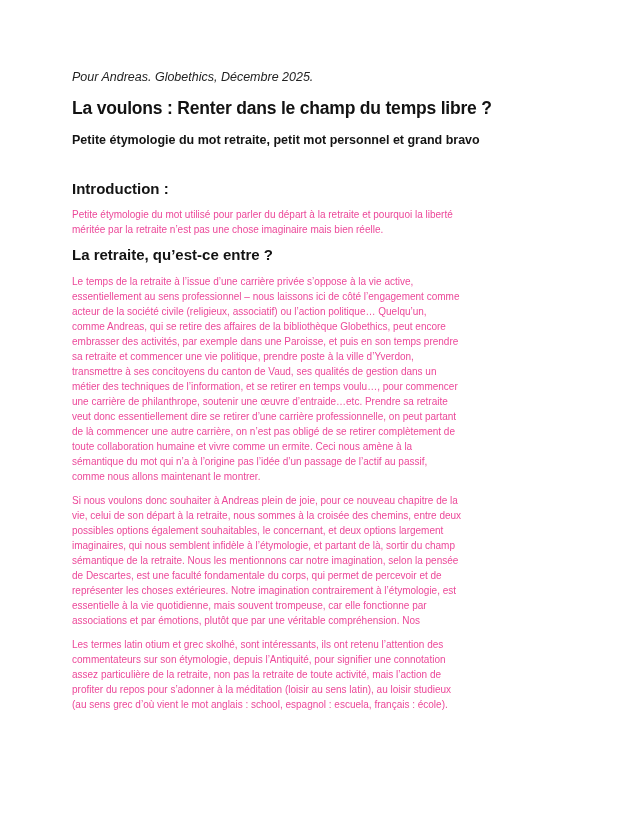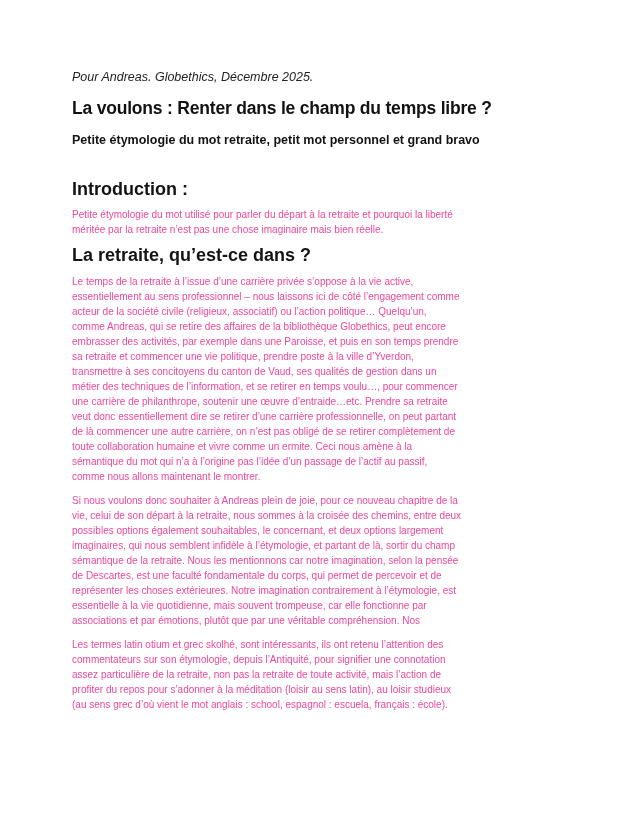--- a/index.html
+++ b/index.html
@@ -37,21 +37,21 @@
     color: #121212;
   }
   .subtitle {
     font-size: 12.5px;
     font-weight: 700;
     line-height: 18.4px;
     margin: 11px 0 4px 0;
     color: #141414;
   }
   .heading {
-    font-size: 18px;
+    font-size: 15px;
     font-weight: 700;
     line-height: 18.4px;
     margin: 9px 0 0 0;
     color: #141414;
   }
   .heading.intro {
     margin-top: 30px;
   }
   .para {
     font-size: 10px;
@@ -69,21 +69,21 @@
 
   <h1 class="title">La voulons : Renter dans le champ du temps libre ?</h1>
 
   <h2 class="subtitle">Petite étymologie du mot retraite, petit mot personnel et grand bravo</h2>
 
   <h3 class="heading intro">Introduction :</h3>
 
   <p class="para">Petite étymologie du mot utilisé pour parler du départ à la retraite et pourquoi la liberté
 méritée par la retraite n’est pas une chose imaginaire mais bien réelle.</p>
 
-  <h3 class="heading">La retraite, qu’est-ce dans ?</h3>
+  <h3 class="heading">La retraite, qu’est-ce entre ?</h3>
 
   <p class="para">Le temps de la retraite à l’issue d’une carrière privée s’oppose à la vie active,
 essentiellement au sens professionnel – nous laissons ici de côté l’engagement comme
 acteur de la société civile (religieux, associatif) ou l’action politique… Quelqu’un,
 comme Andreas, qui se retire des affaires de la bibliothèque Globethics, peut encore
 embrasser des activités, par exemple dans une Paroisse, et puis en son temps prendre
 sa retraite et commencer une vie politique, prendre poste à la ville d’Yverdon,
 transmettre à ses concitoyens du canton de Vaud, ses qualités de gestion dans un
 métier des techniques de l’information, et se retirer en temps voulu…, pour commencer
 une carrière de philanthrope, soutenir une œuvre d’entraide…etc. Prendre sa retraite

